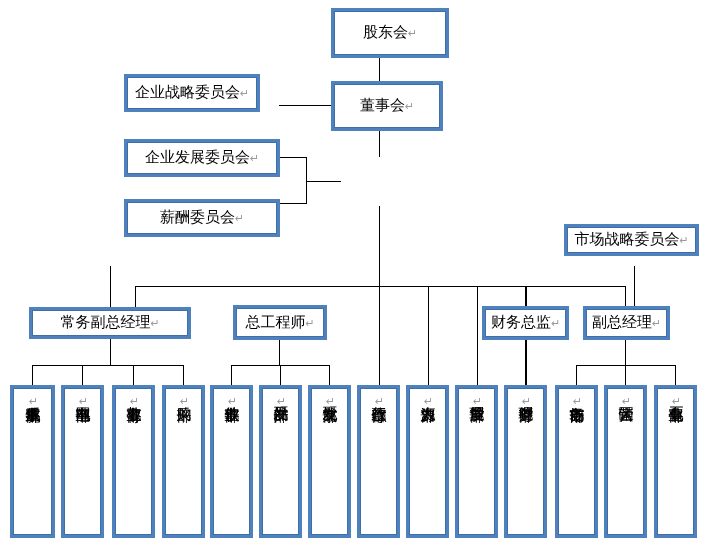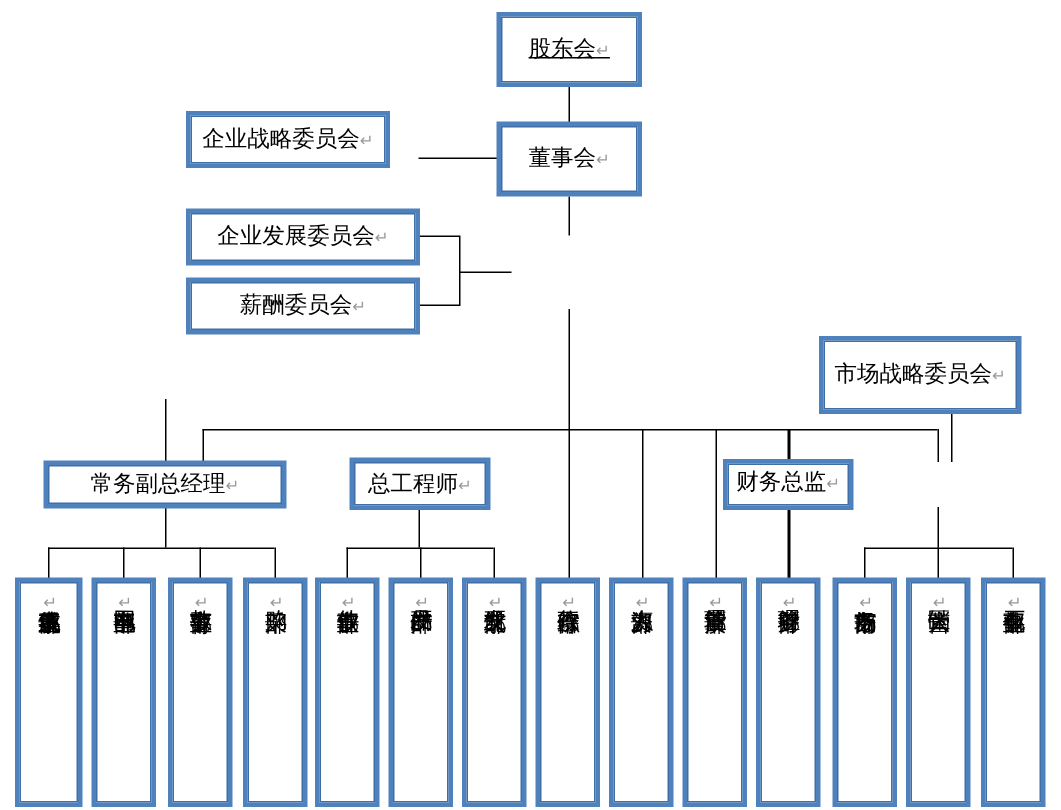--- a/index.html
+++ b/index.html
@@ -102,53 +102,53 @@
   <div class="ln v" style="left:329px;top:365px;height:22px;"></div>
 
   <div class="ln v" style="left:525px;top:338px;height:49px;"></div>
 
   <div class="ln v" style="left:625px;top:338px;height:27px;"></div>
   <div class="ln h" style="left:576px;top:365px;width:99px;"></div>
   <div class="ln v" style="left:576px;top:365px;height:22px;"></div>
   <div class="ln v" style="left:625px;top:365px;height:22px;"></div>
   <div class="ln v" style="left:675px;top:365px;height:22px;"></div>
 
-  <div class="node" style="left:331px;top:8px;width:97px;height:50px;text-decoration:underline;">
+  <div class="node" style="left:331px;top:8px;width:118px;height:50px;">
     <div class="inner">
         <span class="txt"><span>股东会</span><span class="pilcrow">↵</span></span>
       </div>
   </div>
 
-  <div class="node" style="left:331px;top:81px;width:97px;height:50px;">
+  <div class="node" style="left:331px;top:81px;width:112px;height:50px;">
     <div class="inner">
         <span class="txt"><span>董事会</span><span class="pilcrow">↵</span></span>
       </div>
   </div>
 
 
   <div class="node" style="left:124px;top:74px;width:136px;height:38px;">
     <div class="inner">
         <span class="txt"><span>企业战略委员会</span><span class="pilcrow">↵</span></span>
       </div>
   </div>
 
   <div class="node" style="left:124px;top:139px;width:156px;height:38px;text-align:center;">
     <div class="inner">
         <span class="txt"><span>企业发展委员会</span><span class="pilcrow">↵</span></span>
       </div>
   </div>
 
-  <div class="node" style="left:124px;top:185px;width:156px;height:38px;">
+  <div class="node" style="left:124px;top:199px;width:156px;height:38px;">
     <div class="inner">
         <span class="txt"><span>薪酬委员会</span><span class="pilcrow">↵</span></span>
       </div>
   </div>
 
 
-  <div class="node" style="left:546px;top:224px;width:135px;height:52px;">
+  <div class="node" style="left:564px;top:224px;width:135px;height:32px;">
     <div class="inner">
         <span class="txt"><span>市场战略委员会</span><span class="pilcrow">↵</span></span>
       </div>
   </div>
 
   <div class="node" style="left:233px;top:305px;width:94px;height:35px;">
     <div class="inner">
         <span class="txt"><span>总工程师</span><span class="pilcrow">↵</span></span>
       </div>
   </div>
@@ -158,20 +158,25 @@
         <span class="txt"><span>常务副总经理</span><span class="pilcrow">↵</span></span>
       </div>
   </div>
 
   <div class="node" style="left:482px;top:306px;width:87px;height:34px;font-family:Liberation Serif, serif;">
     <div class="inner">
         <span class="txt"><span>财务总监</span><span class="pilcrow">↵</span></span>
       </div>
   </div>
 
+  <div class="node" style="left:583px;top:306px;width:87px;height:34px;">
+    <div class="inner">
+        <span class="txt"><span>副总经理</span><span class="pilcrow">↵</span></span>
+      </div>
+  </div>
 
   <div class="node vert" style="left:10px;top:385px;width:45px;height:153px;">
     <div class="inner">
         <span class="txt"><span>系统集成事业部</span><span class="pilcrow">↵</span></span>
       </div>
   </div>
 
   <div class="node vert" style="left:61px;top:385px;width:43px;height:153px;">
     <div class="inner">
         <span class="txt"><span>电网事业部</span><span class="pilcrow">↵</span></span>

